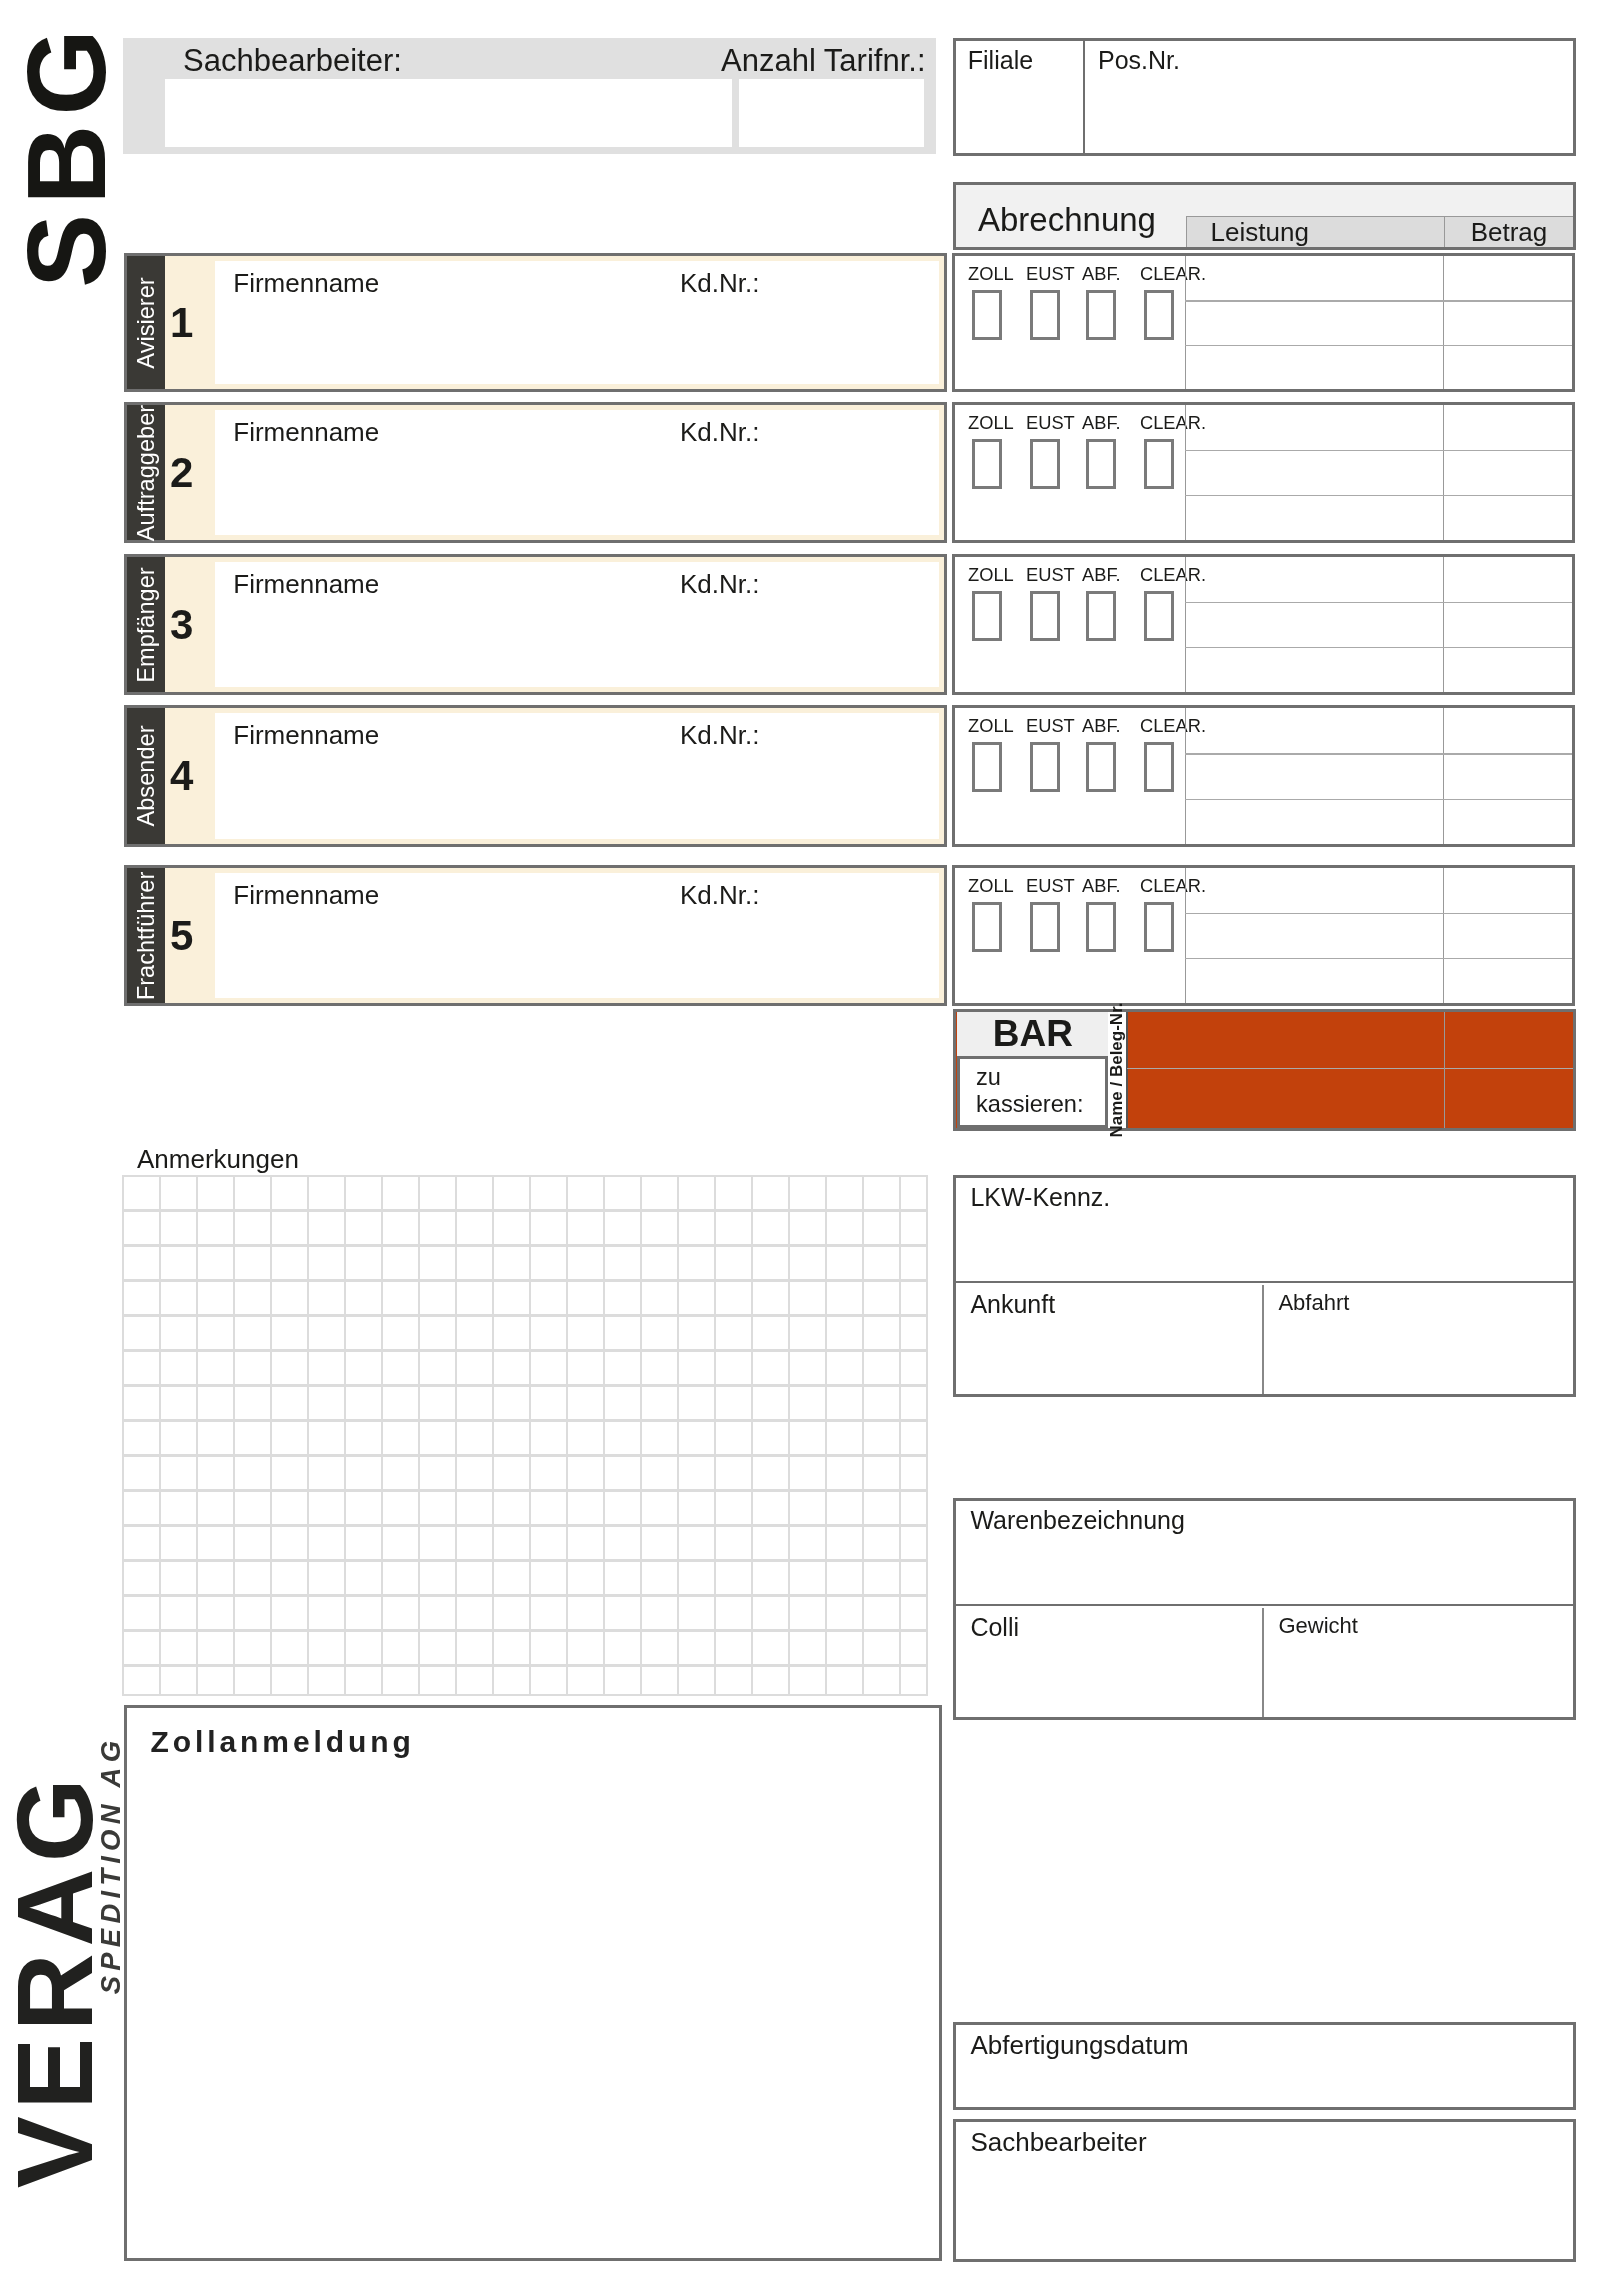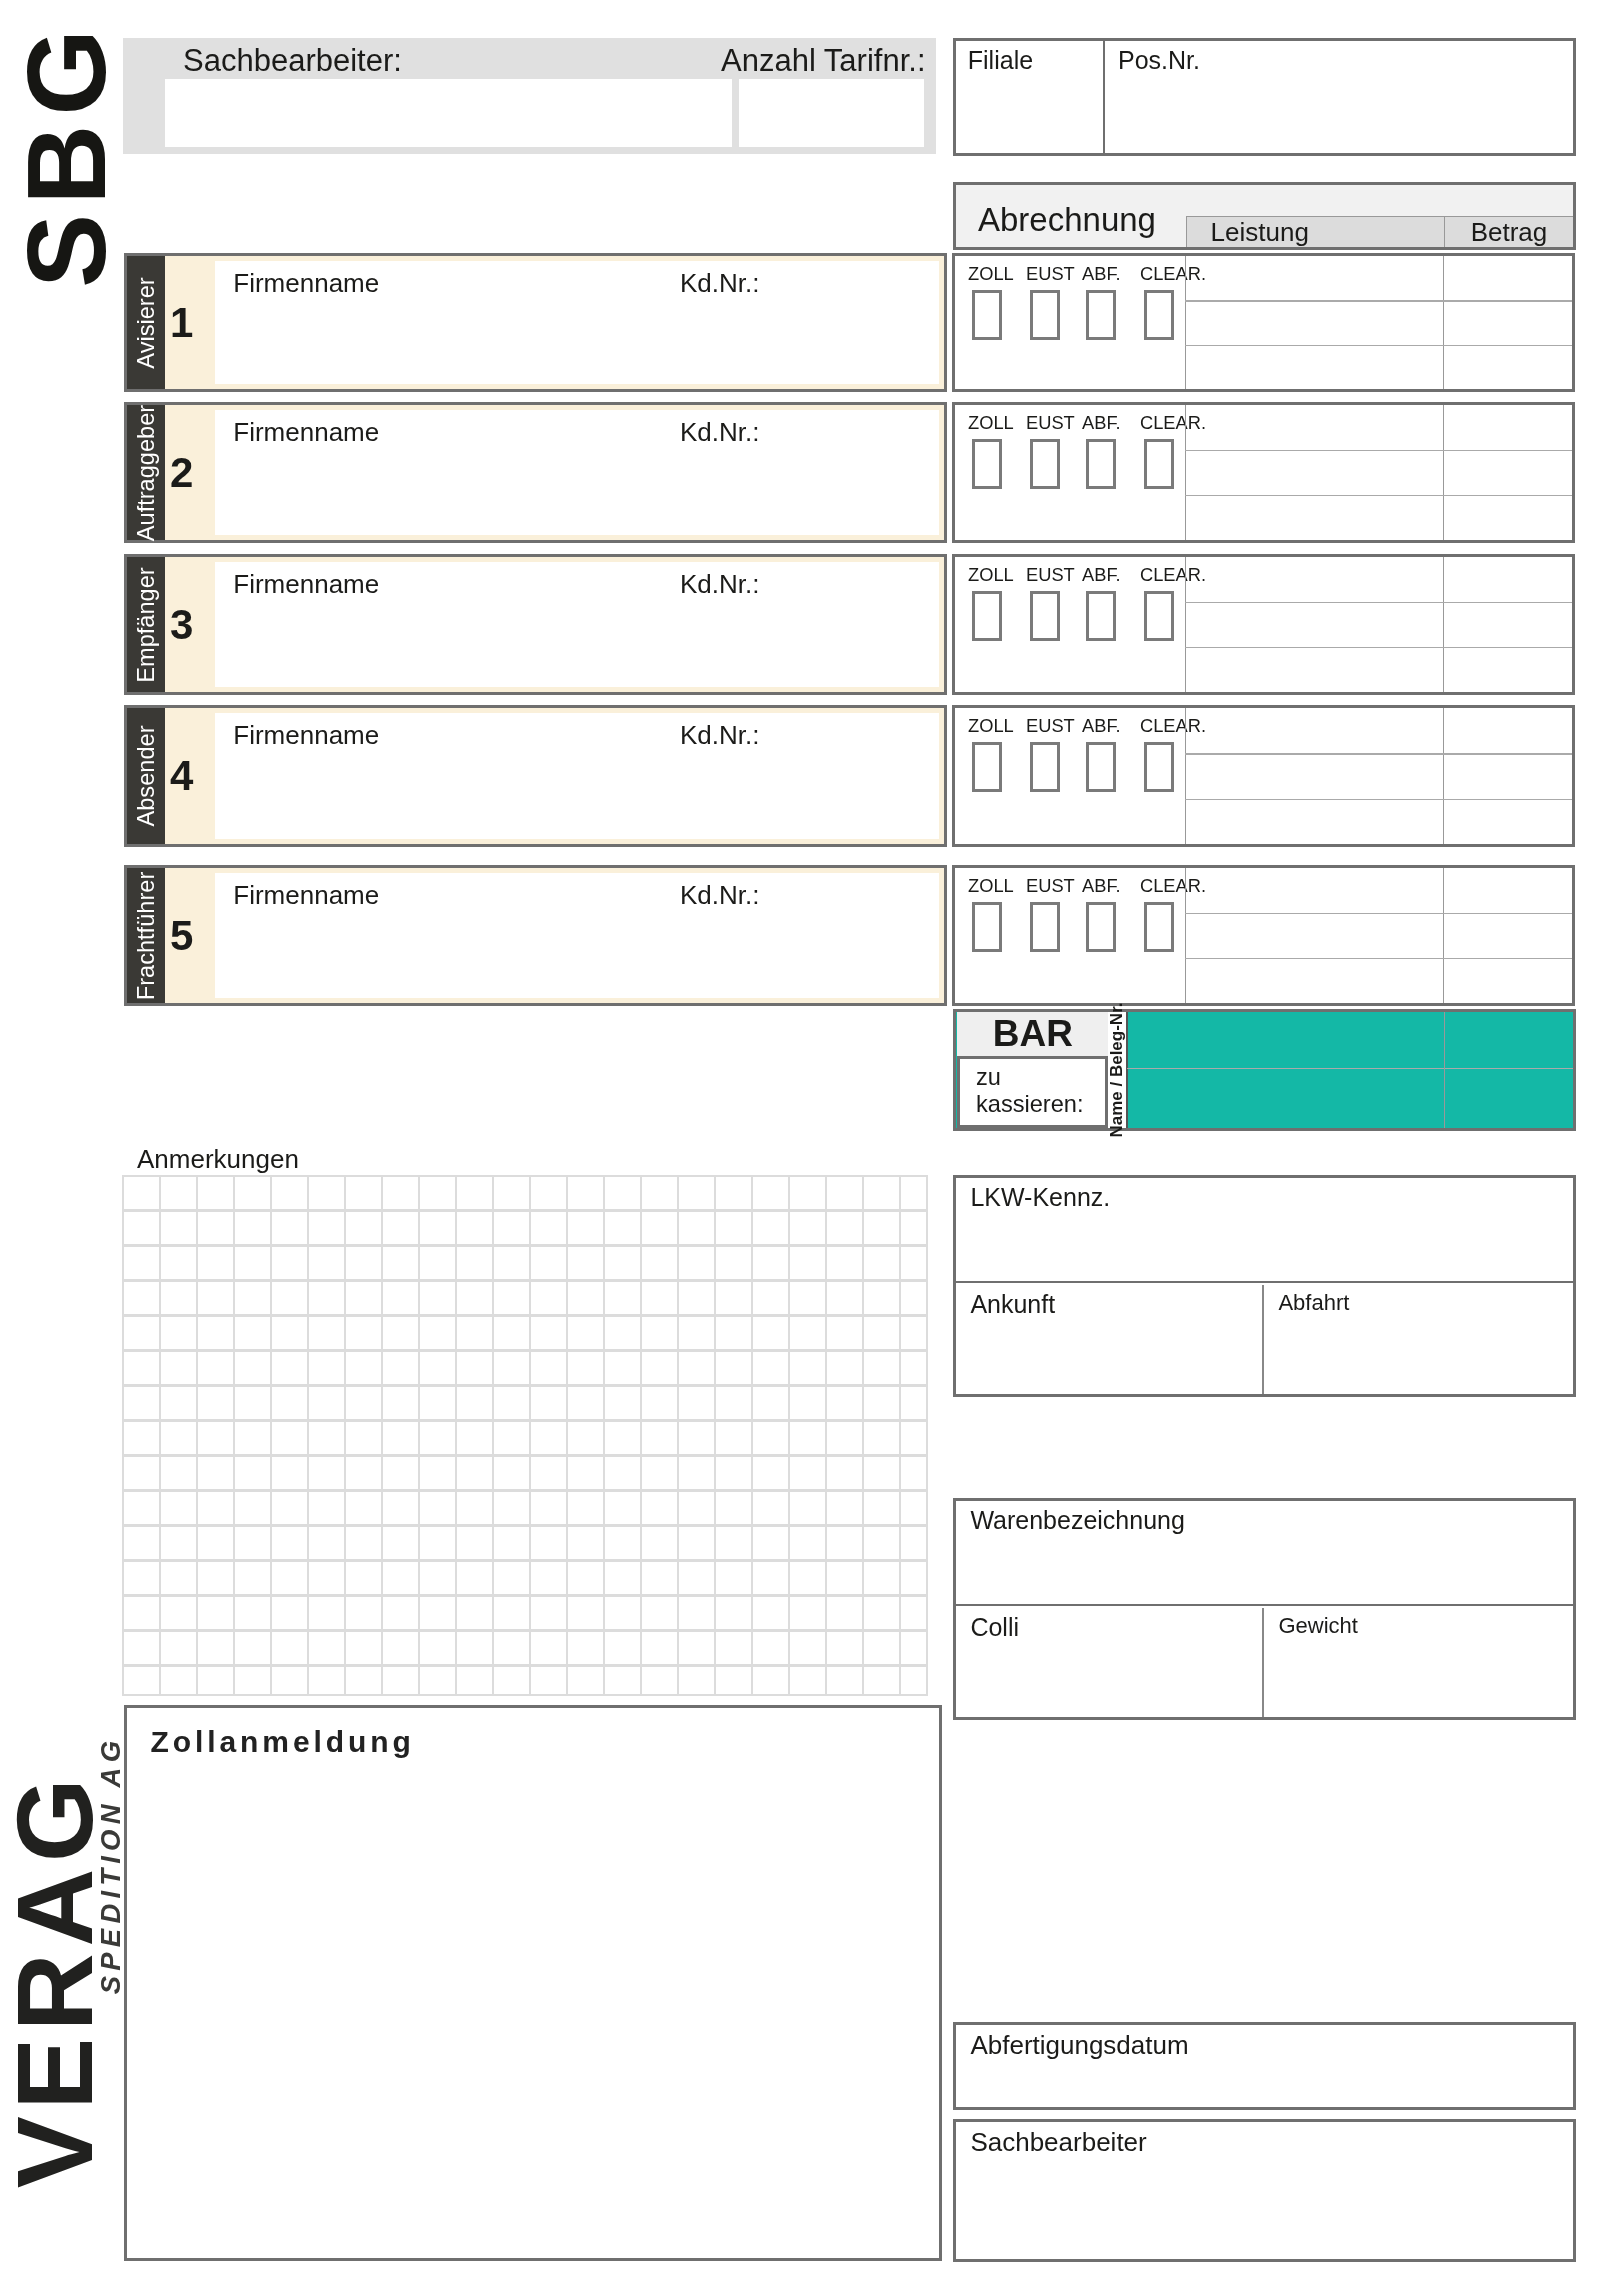--- a/index.html
+++ b/index.html
@@ -24,21 +24,21 @@
   
   .hdr-panel{position:absolute;left:123px;top:38px;width:813px;height:116px;background:var(--panel-gray);}
   .hdr-label{position:absolute;top:5.2px;font-size:31px;}
   .lbl-abfertigung{left:60px;}
   .lbl-anzahl{right:10.5px;}
   .hdr-input{position:absolute;top:41px;height:68px;background:#fff;}
   .inp-abfertigung{left:42px;width:567px;}
   .inp-anzahl{left:616px;width:185px;}
 
   .filiale-box{position:absolute;left:953px;top:38px;width:623px;height:118px;border:3.9px solid var(--border-gray);background:#fff;display:flex;}
-  .filiale-cell{width:149px;border-right:2.6px solid var(--border-gray);padding:5.2px 11.8px;font-size:25px;}
+  .filiale-cell{width:129px;border-right:2.6px solid var(--border-gray);padding:5.2px 11.8px;font-size:25px;}
   .posnr-cell{flex:1;padding:5.2px 13px;font-size:25px;}
 
   
   .abrechnung{position:absolute;left:953px;top:182px;width:623px;height:68px;border:3.9px solid var(--border-gray);background:var(--abrechnung-bg);}
   .abrechnung-title{position:absolute;left:22px;top:15.7px;font-size:33px;}
   .lb-strip{position:absolute;left:230px;right:0;bottom:0;height:31px;background:var(--strip-gray);border-top:1.3px solid var(--thin-line);border-left:1.3px solid var(--thin-line);display:flex;}
   .lb-leistung{width:258px;border-right:1.3px solid var(--thin-line);font-size:26px;padding-left:23.6px;display:flex;align-items:center;}
   .lb-betrag{flex:1;font-size:26px;display:flex;align-items:center;justify-content:center;}
 
   
@@ -64,21 +64,21 @@
   .cblabel{font-size:18.3px;white-space:nowrap;display:block;}
   .cbox{width:30px;height:50px;border:3.3px solid #7a7a7a;margin:5.2px auto 0;background:#fff;}
   .vline{position:absolute;top:0;bottom:0;width:1.3px;background:var(--thin-line);}
   .vline.l1{left:230px;} .vline.l2{left:488px;}
   .hline{position:absolute;left:230px;right:0;height:1.3px;background:#aaa;}
   .hline.h1{top:33.3%;} .hline.h2{top:66.6%;}
   .lcell{position:absolute;left:232px;top:0;bottom:0;width:255px;}
   .bcell{position:absolute;left:489px;top:0;bottom:0;right:0;}
 
   
-  .bar-block{position:absolute;left:953px;top:1009px;width:623px;height:122px;border:3.9px solid var(--border-gray);background:#14b8a6;}
+  .bar-block{position:absolute;left:953px;top:1009px;width:623px;height:122px;border:3.9px solid var(--border-gray);background:#c2410c;}
   .bar-header{position:absolute;left:1.3px;top:0;width:151px;height:44px;background:var(--bar-header-bg);display:flex;align-items:center;justify-content:center;}
   .bar-title{font-size:37px;font-weight:bold;}
   .zu-box{position:absolute;left:1.3px;top:44px;width:151px;bottom:0;border:3.9px solid var(--border-gray);background:#fff;}
   .zu-label{position:absolute;left:15.7px;top:5.2px;font-size:23.6px;}
   .namecol{position:absolute;left:152px;top:0;bottom:0;width:19.6px;border-right:2px solid #555;background:#fff;}
   .namecol .vtext{font-size:17px;font-weight:bold;}
   .bar-rows{position:absolute;left:171px;top:0;bottom:0;right:0;}
   .bar-hline{position:absolute;left:0;right:0;top:56px;height:1.3px;background:#aaa;}
   .bar-vline{position:absolute;top:0;bottom:0;left:317px;width:1.3px;background:var(--thin-line);}
   .bar-cell-l{position:absolute;left:0;top:0;bottom:0;width:317px;}

